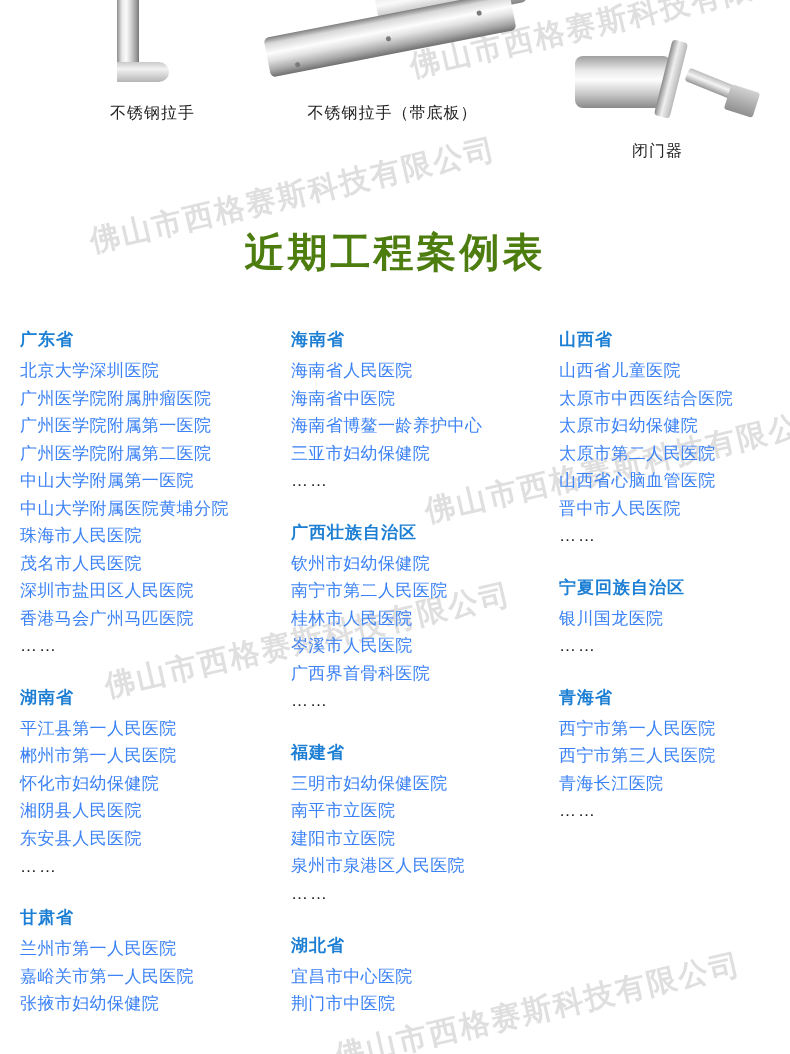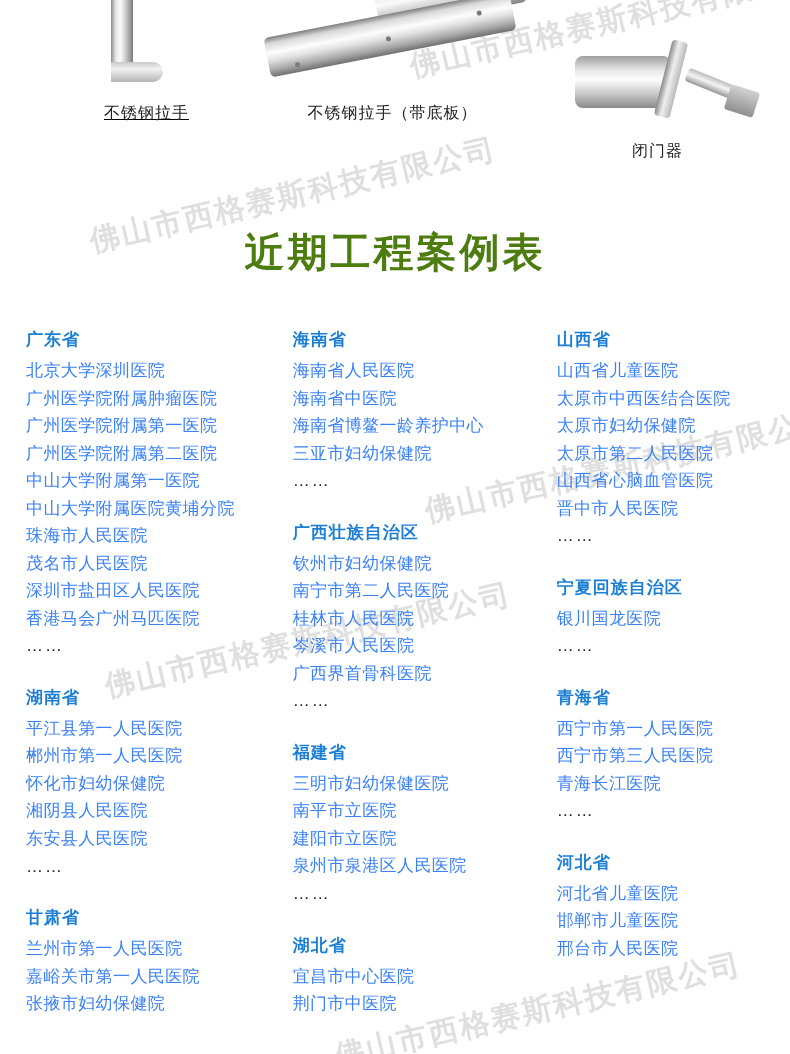--- a/index.html
+++ b/index.html
@@ -51,21 +51,21 @@
     position: relative;
     height: 95px;
     width: 100%;
   }
   .prod .cap {
     font-size: 16px;
     color: #222;
     margin-top: 8px;
     letter-spacing: 1px;
   }
-  .p1 { left: 39px;  width: 215px; text-decoration: underline; }
+  .p1 { left: 45px;  width: 215px; }
   .p2 { left: 255px; width: 275px; }
   .p3 { left: 545px; width: 225px; margin-top: 38px; }
 
   
   .bar-v {
     position: absolute;
     left: 72px; top: -60px;
     width: 22px; height: 135px;
     background: linear-gradient(90deg,#8d8d8d 0%,#e6e6e6 22%,#fbfbfb 42%,#cfcfcf 65%,#9a9a9a 88%,#767676 100%);
     border-radius: 3px;
@@ -143,21 +143,21 @@
     color: #4d7c0f;
     letter-spacing: 3px;
     margin-top: 80px;
   }
 
   
   .columns {
     position: relative;
     display: flex;
     margin-top: 48px;
-    padding: 0 26px;
+    padding: 0 20px;
     gap: 0;
   }
   .col { width: 262px; }
   .col2 { padding-left: 22px; }
   .col3 { padding-left: 40px; }
 
   .region {
     margin-bottom: 26px;
   }
   .region-name {
@@ -319,22 +319,16 @@
       </div>
 
       <div class="region">
         <div class="region-name">青海省</div>
         <div class="hospital">西宁市第一人民医院</div>
         <div class="hospital">西宁市第三人民医院</div>
         <div class="hospital">青海长江医院</div>
         <div class="ellipsis">……</div>
       </div>
 
-      <div class="region">
-        <div class="region-name">河北省</div>
-        <div class="hospital">河北省儿童医院</div>
-        <div class="hospital">邯郸市儿童医院</div>
-        <div class="hospital">邢台市人民医院</div>
-      </div>
     </div>
 
   </div>
 </div>
 
 </body></html>

